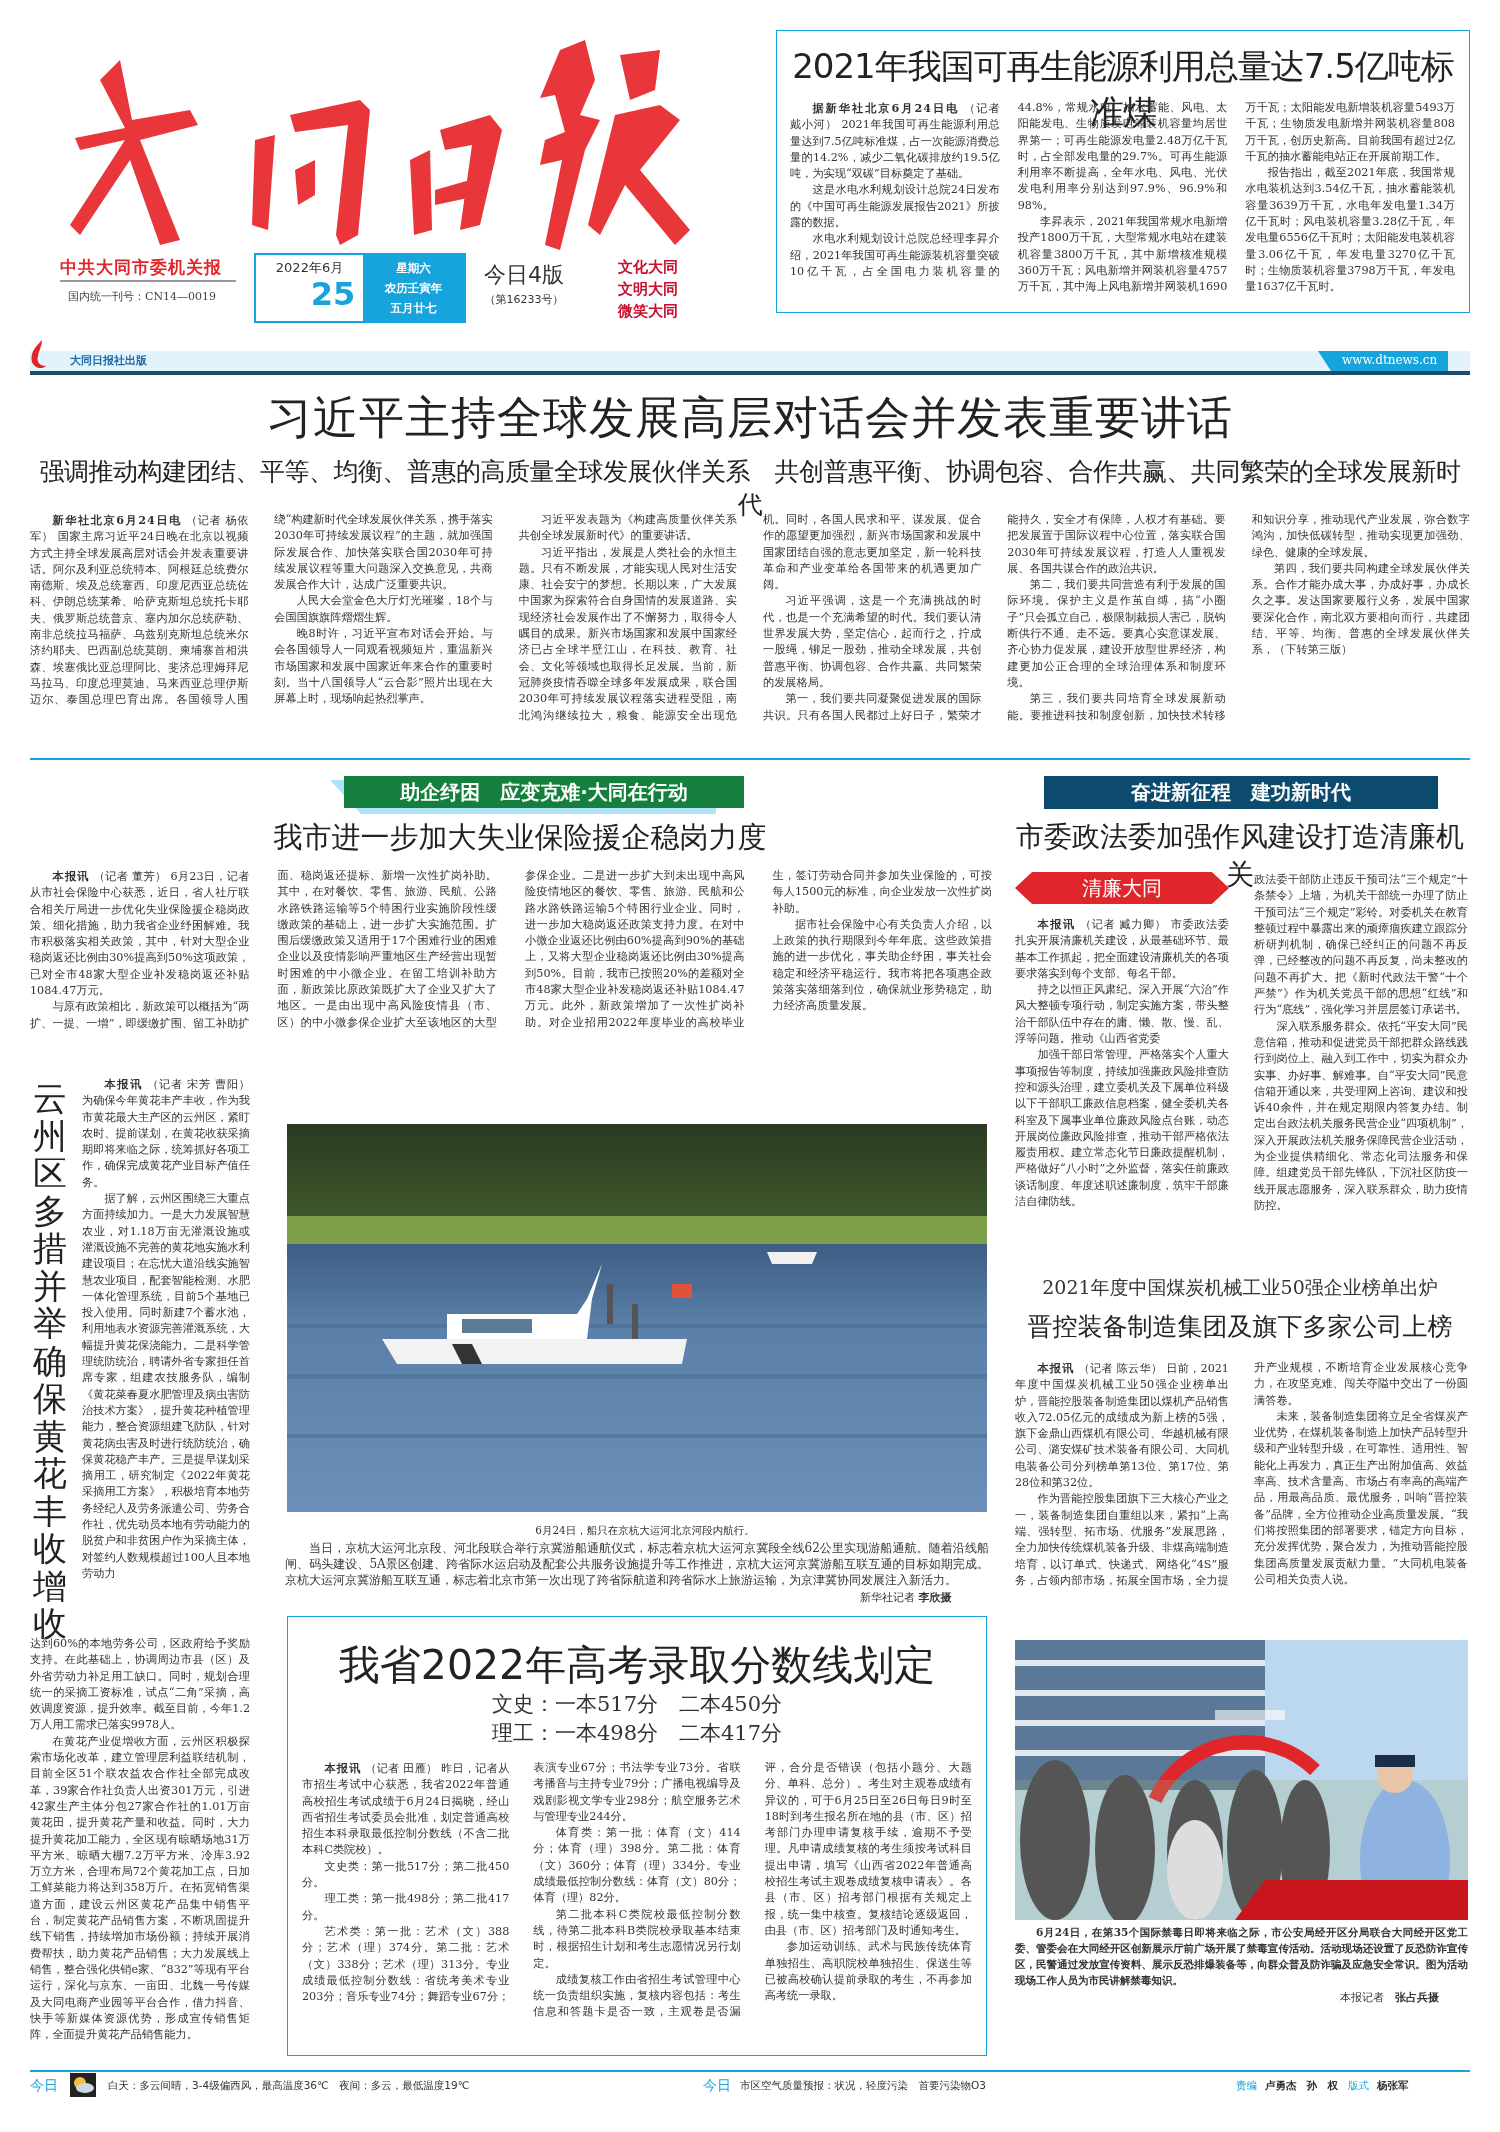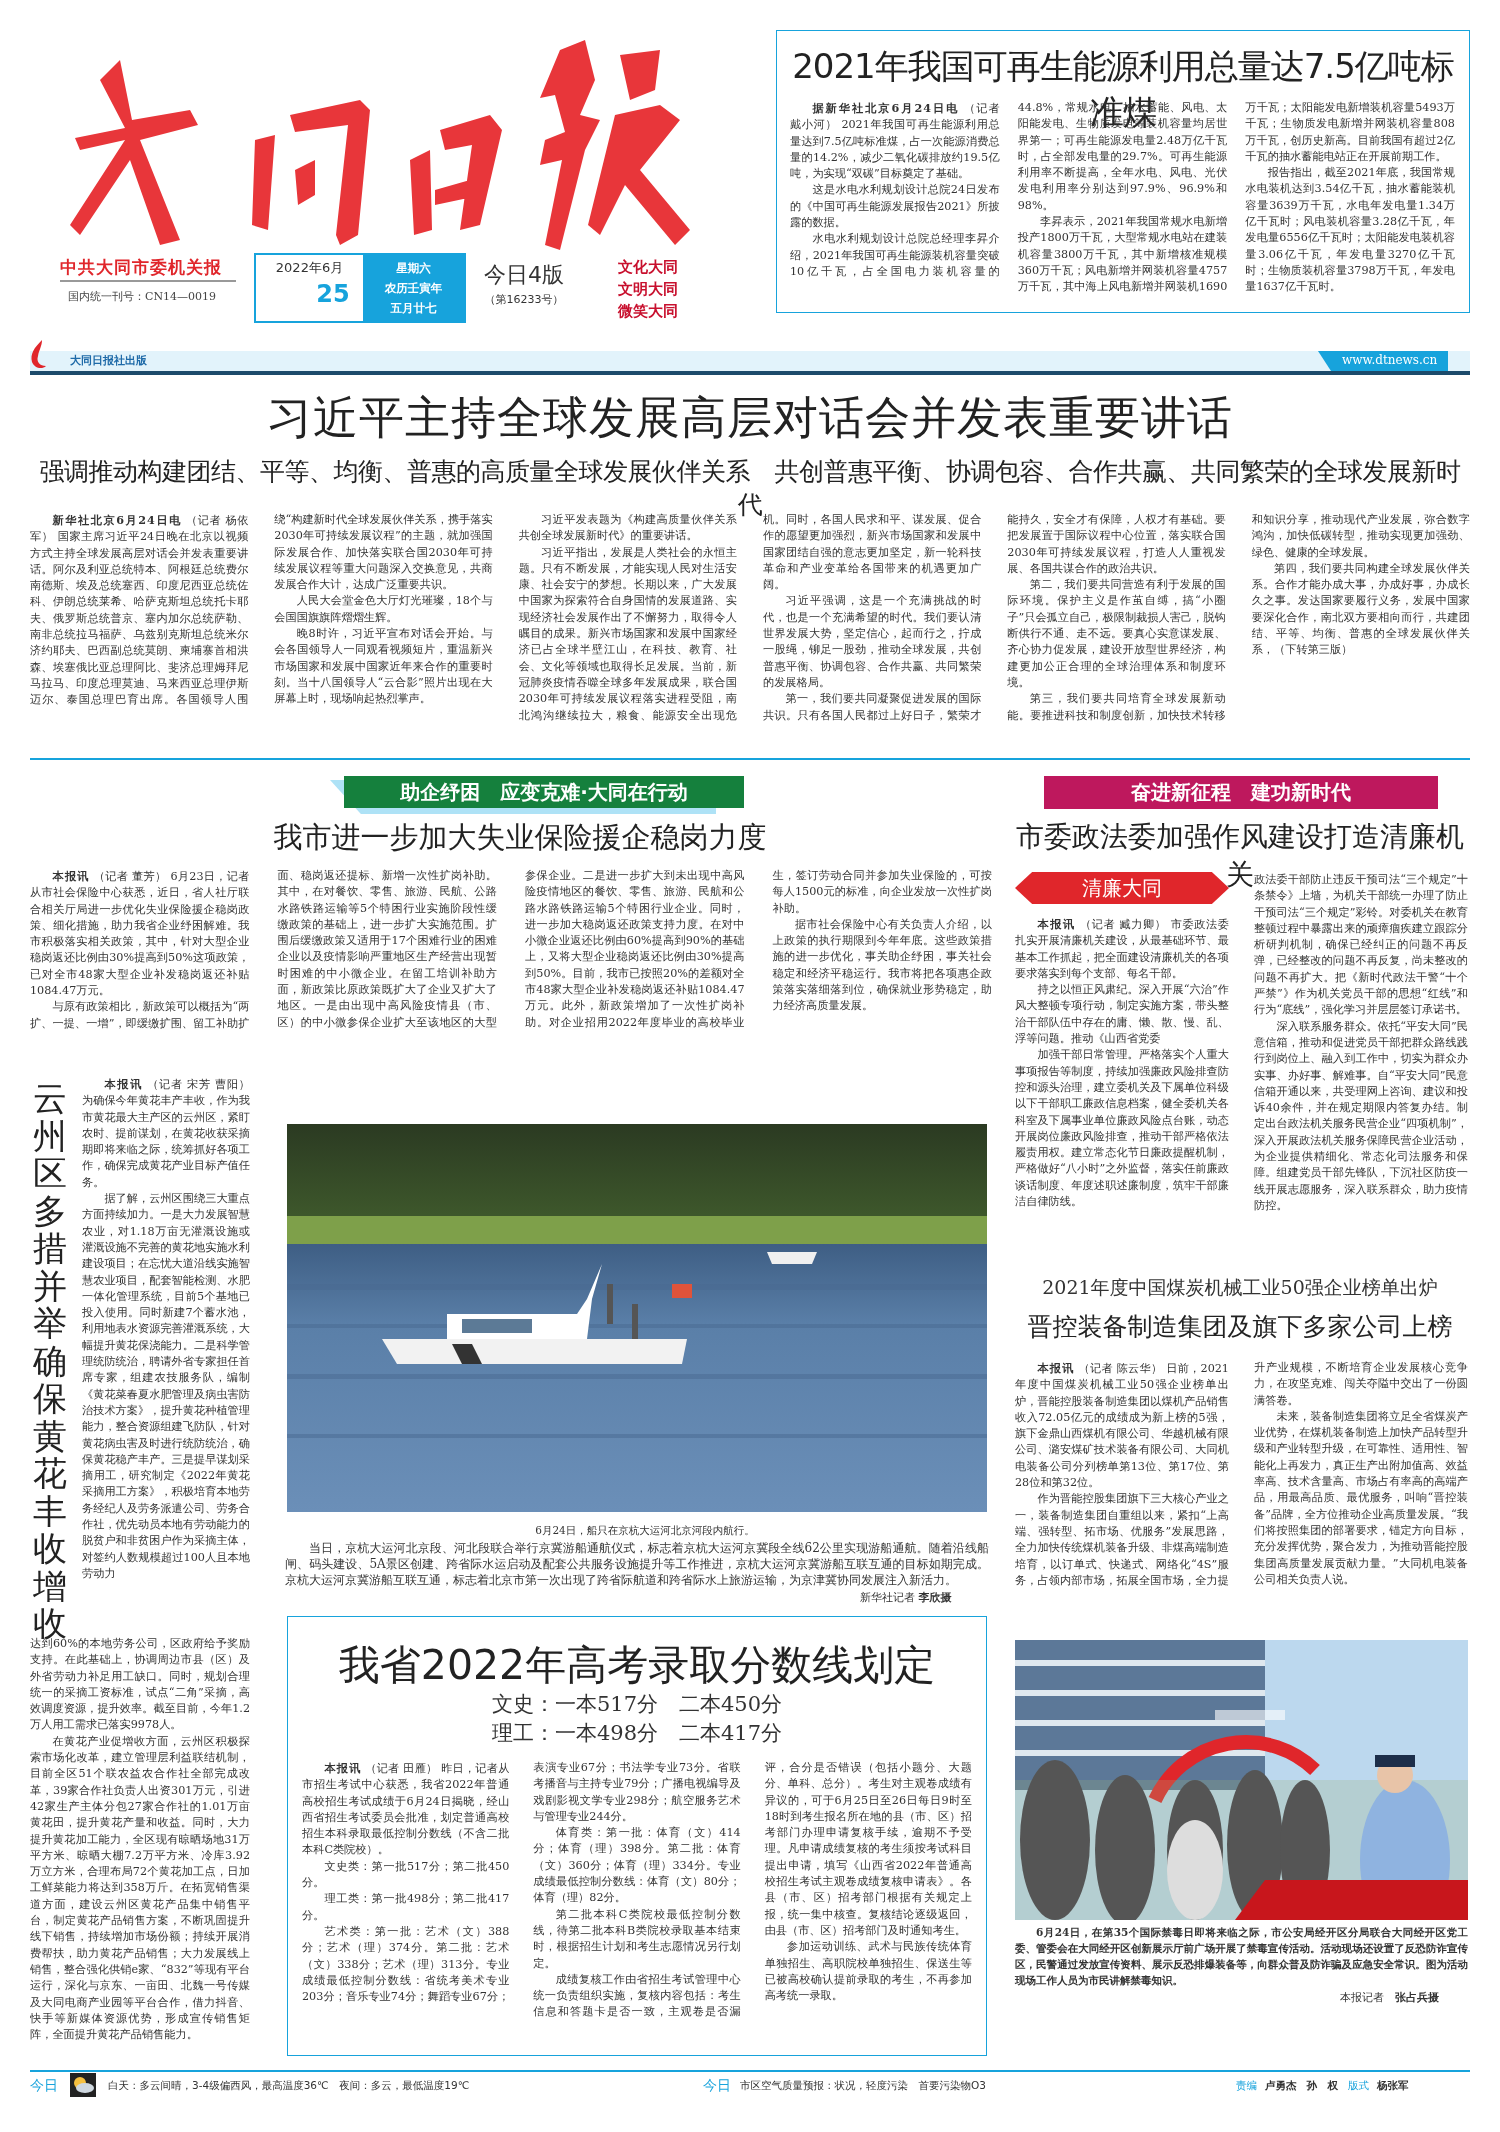--- a/index.html
+++ b/index.html
@@ -11,21 +11,21 @@
 
 
 #masthead-logo{left:40px;top:20px;width:680px;height:240px;}
 #masthead-logo svg{width:100%;height:100%;}
 #org-name{left:60px;top:256px;font-family:"DejaVu Sans",sans-serif;font-weight:bold;font-size:17px;color:#e0262b;letter-spacing:1px;}
 #org-line{left:60px;top:280px;width:176px;height:2px;background:#999;}
 #issn{left:68px;top:289px;font-size:11px;color:#444;}
 #date-box{left:254px;top:253px;width:212px;height:70px;border:2px solid #17a3dc;display:flex;}
 #date-left{width:107px;text-align:center;padding-top:4px;}
 #date-ym{font-family:"DejaVu Sans",sans-serif;font-size:13px;color:#333;}
-#date-day{font-family:"DejaVu Sans",sans-serif;font-weight:bold;font-size:24px;color:#17a3dc;line-height:34px;padding-left:47px;}
+#date-day{font-family:"DejaVu Sans",sans-serif;font-weight:bold;font-size:32px;color:#17a3dc;line-height:34px;padding-left:47px;}
 #date-right{flex:1;background:#17a3dc;color:#fff;font-family:"DejaVu Sans",sans-serif;font-weight:bold;font-size:11.5px;text-align:center;line-height:20px;padding-top:3px;}
 #edition{left:484px;top:260px;text-align:center;}
 #edition-count{font-family:"DejaVu Sans",sans-serif;font-size:22px;color:#333;}
 #edition-no{font-family:"DejaVu Sans",sans-serif;font-size:11px;color:#333;margin-top:2px;}
 #slogans{left:618px;top:256px;font-family:"DejaVu Sans",sans-serif;font-weight:bold;font-size:15px;line-height:22px;color:#c8102e;}
 #pub-bar{left:30px;top:351px;width:1440px;height:20px;background:#e2f3fb;}
 #pub-flame{left:28px;top:340px;width:22px;height:30px;}
 #pub-label{left:70px;top:353px;font-family:"DejaVu Sans",sans-serif;font-size:11px;color:#1e6aa8;font-weight:bold;}
 #web{left:1318px;top:351px;width:130px;height:20px;background:#17a3dc;clip-path:polygon(0 0,100% 0,100% 100%,10% 100%);}
 #web-label{left:1342px;top:353px;font-size:12px;color:#fff;font-family:"DejaVu Serif",serif;}
@@ -43,21 +43,21 @@
 #rule1{left:30px;top:758px;width:1440px;height:1.5px;background:#17a3dc;}
 
 
 #emp-banner{left:330px;top:776px;width:386px;height:34px;}
 #emp-banner-bg{position:absolute;left:0;top:4px;width:386px;height:34px;background:#aee2f6;clip-path:polygon(0 0,100% 0,100% 100%,8% 100%);}
 #emp-banner-fg{position:absolute;left:14px;top:0;width:400px;height:32px;background:#15803d;color:#fff;font-family:"DejaVu Sans",sans-serif;font-weight:bold;font-size:20px;text-align:center;line-height:32px;}
 #emp-title{left:30px;top:818px;width:980px;text-align:center;font-family:"DejaVu Sans",sans-serif;font-size:29px;color:#222;}
 #emp-cols{left:30px;top:868px;width:962px;height:176px;}
 
 
-#ac-banner{left:1044px;top:776px;width:394px;height:33px;background:#be185d;color:#fff;font-family:"DejaVu Sans",sans-serif;font-weight:bold;font-size:20px;text-align:center;line-height:33px;}
+#ac-banner{left:1044px;top:776px;width:394px;height:33px;background:#0c4a6e;color:#fff;font-family:"DejaVu Sans",sans-serif;font-weight:bold;font-size:20px;text-align:center;line-height:33px;}
 #ac-title{left:1010px;top:818px;width:460px;text-align:center;font-family:"DejaVu Sans",sans-serif;font-size:28px;color:#222;}
 #ac-tag{left:1015px;top:872px;width:214px;height:32px;background:#e0262b;clip-path:polygon(0 50%,8% 0,92% 0,100% 50%,92% 100%,8% 100%);color:#fff;font-family:"DejaVu Sans",sans-serif;font-size:20px;text-align:center;line-height:32px;}
 #ac-left{left:1015px;top:916px;width:214px;height:335px;}
 #ac-right{left:1254px;top:872px;width:214px;height:378px;}
 
 
 #coal-sub{left:1010px;top:1275px;width:460px;text-align:center;font-family:"DejaVu Serif",serif;font-size:19px;color:#333;}
 #coal-title{left:1010px;top:1310px;width:460px;text-align:center;font-family:"DejaVu Sans",sans-serif;font-size:25px;color:#222;}
 #coal-cols{left:1015px;top:1360px;width:453px;height:250px;}
 

